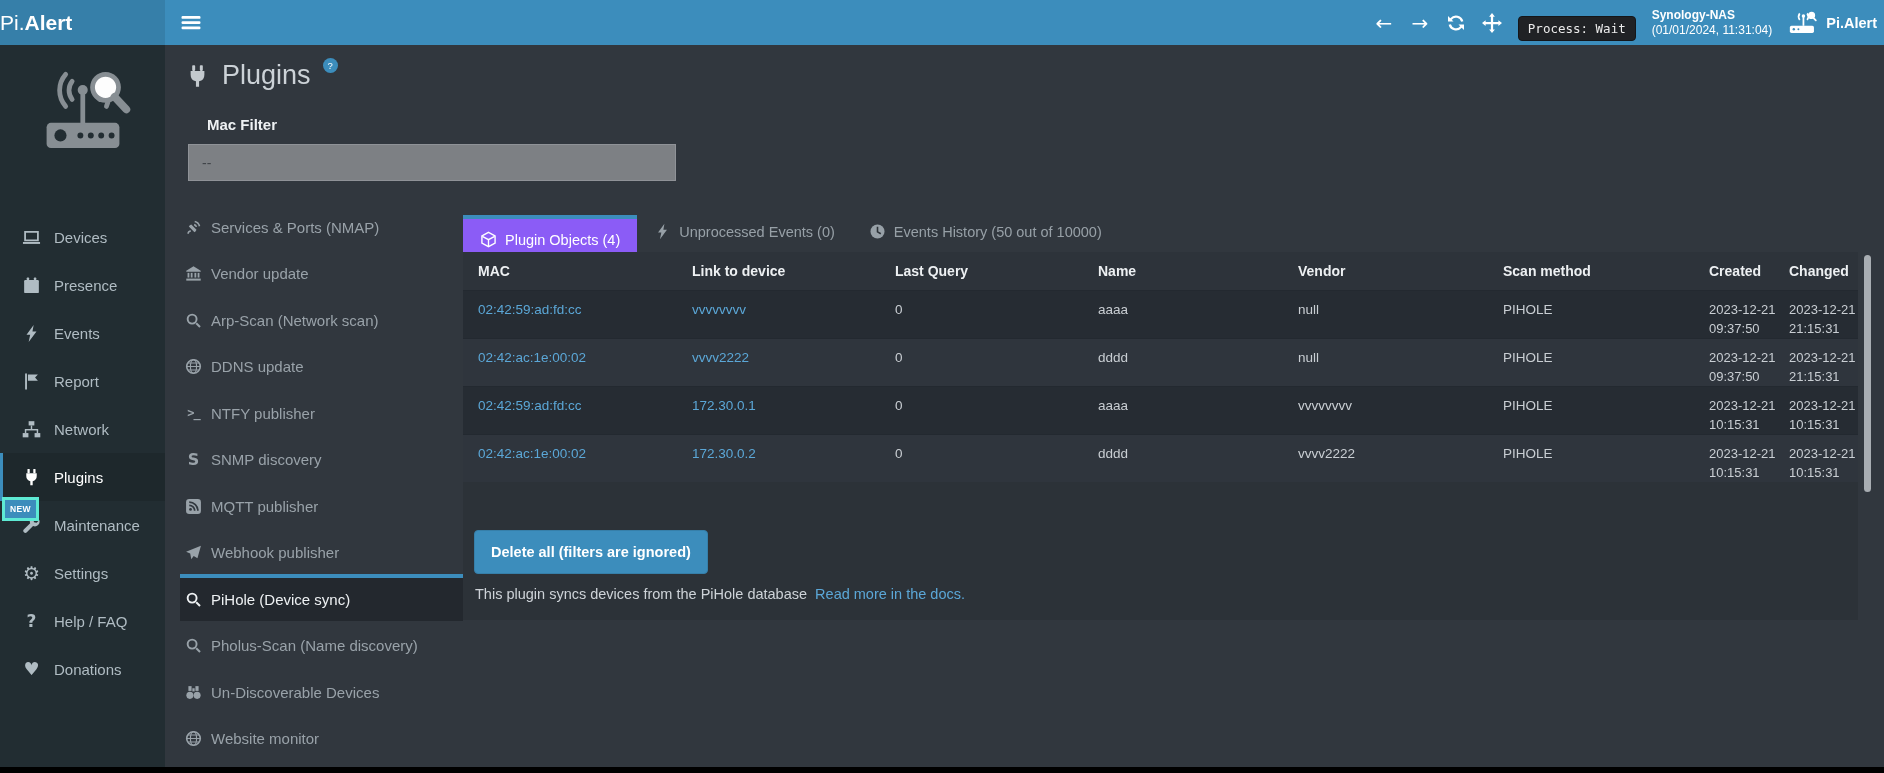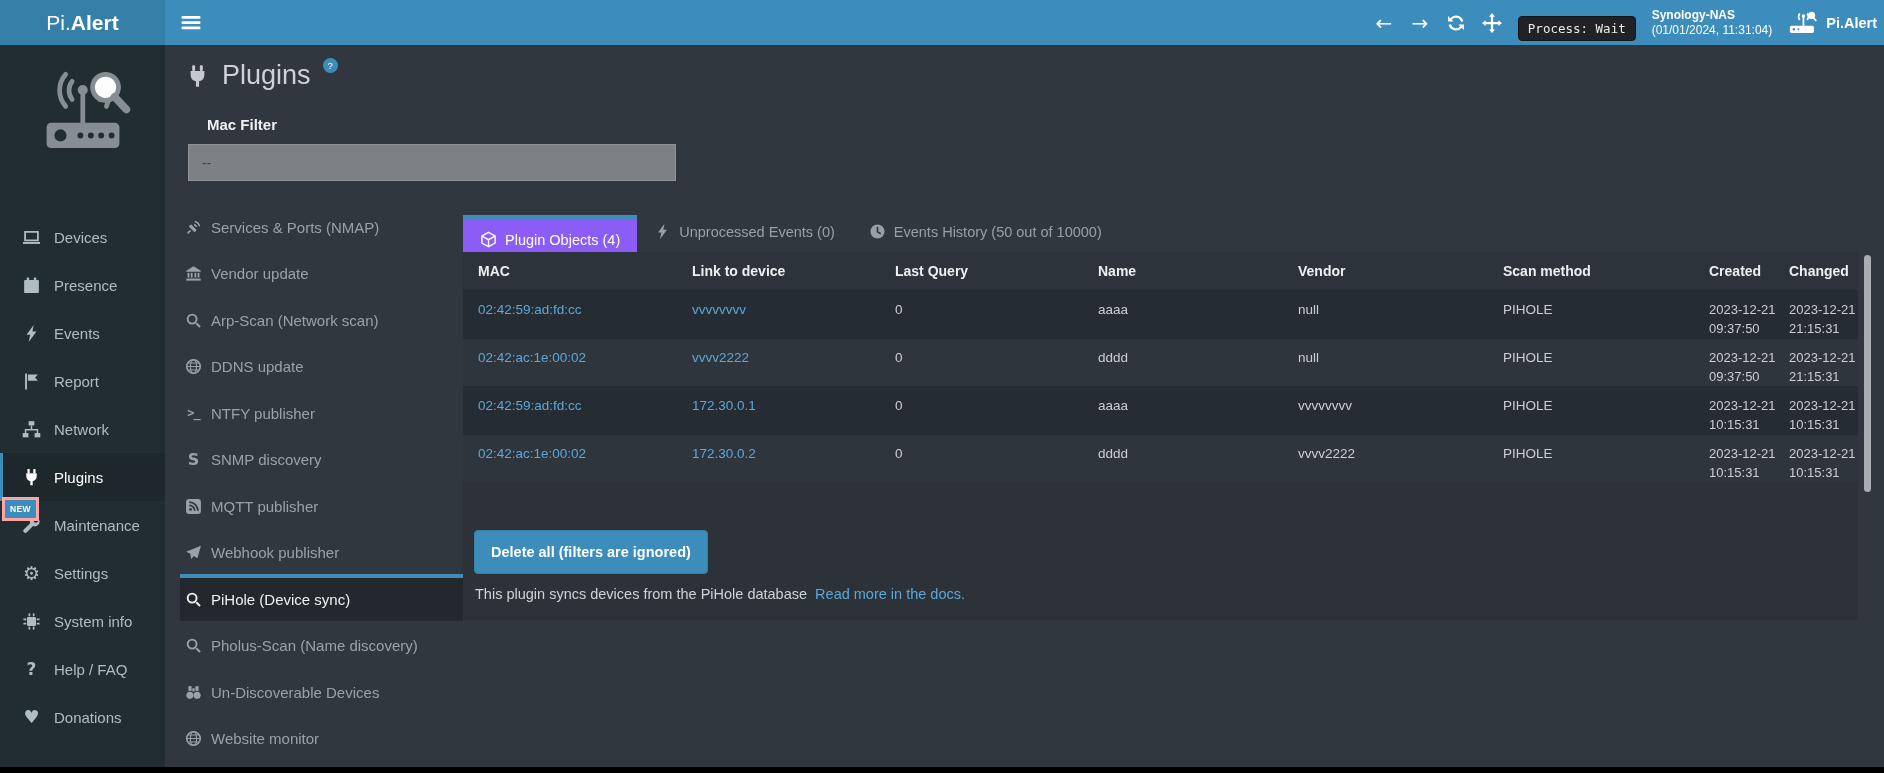--- a/index.html
+++ b/index.html
@@ -4,21 +4,21 @@
 <style>
   *{margin:0;padding:0;box-sizing:border-box;}
   html,body{width:1884px;height:773px;background:#000;overflow:hidden;position:relative;
     font-family:"Liberation Sans","DejaVu Sans",sans-serif;}
   svg{display:block;width:100%;height:100%;}
   .glyph{font-family:"DejaVu Sans",sans-serif;line-height:1;display:block;}
 
   
   .topbar{position:absolute;left:0;top:0;width:1884px;height:45px;background:#3c8dbc;z-index:6;}
   .brand{position:absolute;left:0;top:0;width:165px;height:45px;background:#367fa9;color:#fff;
-    display:flex;align-items:center;justify-content:center;font-size:21px;cursor:pointer;}
+    display:flex;align-items:center;justify-content:flex-start;font-size:21px;cursor:pointer;}
   .brand b{font-weight:700;}
   .hamburger{position:absolute;left:181px;top:13px;width:20px;height:19px;color:#fff;cursor:pointer;}
   .tb-right{position:absolute;right:7px;top:0;height:45px;display:flex;align-items:center;gap:16px;color:#fff;}
   .tb-ico{width:20px;height:20px;color:#fff;display:flex;align-items:center;justify-content:center;cursor:pointer;}
   .proc-badge{background:#202225;border:1px solid #141619;color:#ebebeb;
     font-family:"DejaVu Sans Mono",monospace;font-size:12.5px;padding:4px 9px;border-radius:4px;margin-top:12px;}
   .host{font-size:12px;line-height:15px;color:#fff;}
   .host .hn{font-weight:700;}
   .tb-brand2{display:flex;align-items:center;gap:8px;font-weight:700;font-size:14.5px;}
   .tb-brand2 .ricon{width:30px;height:23px;color:#fff;}
@@ -26,21 +26,21 @@
   
   .sidebar{position:absolute;left:0;top:45px;width:165px;height:722px;background:#222d32;z-index:5;}
   .slogo{height:128px;display:flex;align-items:center;justify-content:center;}
   .slogo .logo-art{width:104px;height:92px;}
   .smenu{position:absolute;top:168px;left:0;width:165px;}
   .sitem{height:48px;display:flex;align-items:center;gap:13px;padding-left:19px;color:#b0bcc3;
     font-size:15px;cursor:pointer;border-left:3px solid transparent;}
   .sitem .sico{width:19px;height:19px;flex:0 0 19px;display:flex;align-items:center;justify-content:center;}
   .sitem.active{background:#1e282c;border-left-color:#3c8dbc;color:#fff;}
   .new-badge{position:absolute;left:2px;top:452px;background:#3c8dbc;color:#fff;font-size:8.5px;
-    font-weight:700;padding:4px 5px;border:3px solid #fca5a5;letter-spacing:.4px;z-index:7;}
+    font-weight:700;padding:4px 5px;border:3px solid #5eead4;letter-spacing:.4px;z-index:7;}
 
   
   .content{position:absolute;left:165px;top:45px;width:1719px;height:722px;background:#31373e;}
   .page-head{position:absolute;left:20px;top:13px;display:flex;align-items:flex-start;gap:12px;color:#ccd2d7;}
   .plug-big{width:25px;height:25px;margin-top:6px;color:#c3c9ce;}
   .page-title{font-size:27px;font-weight:400;line-height:34px;}
   .title-badge{width:15px;height:15px;border-radius:50%;background:#3c8dbc;color:#fff;font-size:9.5px;
     display:flex;align-items:center;justify-content:center;margin-top:0;cursor:pointer;}
   .filter-label{position:absolute;left:42px;top:71px;font-size:15px;font-weight:700;color:#eef1f3;}
   .filter-input{position:absolute;left:23px;top:99px;width:488px;height:37px;background:#7d8084;
@@ -227,36 +227,20 @@
         <span>Maintenance</span>
       </div>
       <div class="sitem">
         <span class="sico">
           <span class="glyph" style="font-size:19px">⚙</span>
         </span>
         <span>Settings</span>
       </div>
       <div class="sitem">
         <span class="sico">
-          <svg viewBox="0 0 16 16" fill="currentColor">
-            <rect x="4.2" y="4.2" width="7.6" height="7.6" rx="1"></rect>
-            <rect x="5.5" y="1.2" width="1.4" height="2.4"></rect>
-            <rect x="9.1" y="1.2" width="1.4" height="2.4"></rect>
-            <rect x="5.5" y="12.4" width="1.4" height="2.4"></rect>
-            <rect x="9.1" y="12.4" width="1.4" height="2.4"></rect>
-            <rect x="1.2" y="5.5" width="2.4" height="1.4"></rect>
-            <rect x="1.2" y="9.1" width="2.4" height="1.4"></rect>
-            <rect x="12.4" y="5.5" width="2.4" height="1.4"></rect>
-            <rect x="12.4" y="9.1" width="2.4" height="1.4"></rect>
-          </svg>
-        </span>
-        <span>System info</span>
-      </div>
-      <div class="sitem">
-        <span class="sico">
           <span class="glyph" style="font-size:17px;font-weight:700">?</span>
         </span>
         <span>Help / FAQ</span>
       </div>
       <div class="sitem">
         <span class="sico">
           <span class="glyph" style="font-size:18px">♥</span>
         </span>
         <span>Donations</span>
       </div>

